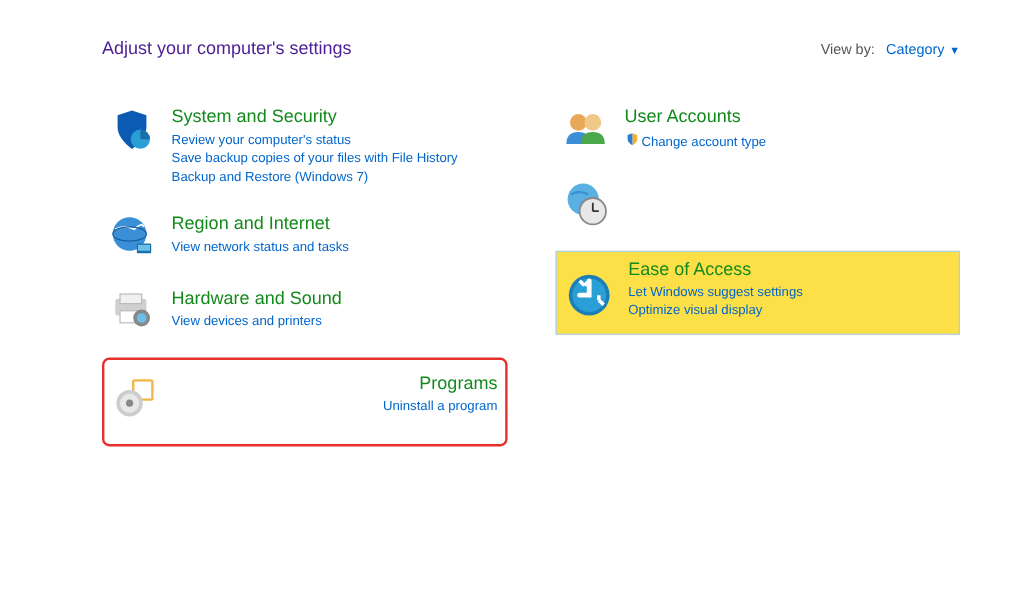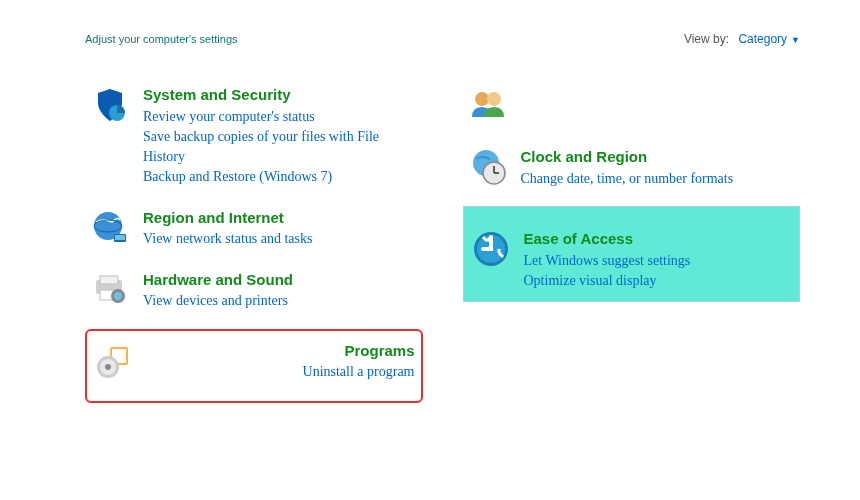--- a/index.html
+++ b/index.html
@@ -15,22 +15,22 @@
     .content {
       padding: 32px 60px 20px 85px;
     }
     .header-row {
       display: flex;
       justify-content: space-between;
       align-items: center;
       margin-bottom: 36px;
     }
     .page-title {
-      font-size: 11px;
-      color: #0f766e;
+      font-size: 15px;
+      color: #4c1d95;
       font-weight: 400;
     }
     .viewby {
       font-size: 12px;
       color: #555;
     }
     .viewby-value {
       color: #0066cc;
       cursor: pointer;
       margin-left: 6px;
@@ -54,48 +54,48 @@
       padding: 3px 4px;
     }
     .category.highlighted-red {
       border: 2px solid #e63030;
       border-radius: 6px;
       padding: 10px 6px 18px 6px;
       margin-top: 4px;
       text-align: right;
     }
     .category.highlighted-blue {
-      background: #5eead4;
+      background: #fde047;
       border: 1px solid #a8d1ee;
-      padding: 22px 6px 10px 6px;
+      padding: 5px 6px 10px 6px;
+      align-items: flex-end;
     }
     .icon-wrap {
       width: 42px;
       height: 42px;
       flex-shrink: 0;
       display: flex;
       align-items: flex-start;
       justify-content: center;
     }
     .cat-body { flex: 1; }
     .cat-title {
       color: #138a1c;
       font-size: 15px;
-      font-weight: 700;
+      font-weight: 400;
       cursor: pointer;
       line-height: 1.3;
       margin-bottom: 2px;
     }
     .cat-link {
       display: block;
       color: #0066cc;
-      font-size: 14px;
+      font-size: 11px;
       cursor: pointer;
       line-height: 1.45;
-      font-family: Liberation Serif, serif;
     }
     .mini-shield {
       display: inline-block;
       vertical-align: middle;
       margin-right: 2px;
     }
   </style>
 </head>
 <body>
 
@@ -184,37 +184,44 @@
 
       <div class="category">
         <div class="icon-wrap">
           <svg width="40" height="40" viewBox="0 0 40 40">
             <circle cx="14" cy="14" r="7" fill="#e8a858"></circle>
             <path d="M4 32 Q4 22 14 22 Q24 22 24 32 Z" fill="#3a8fd6"></path>
             <circle cx="26" cy="14" r="7" fill="#f0c888"></circle>
             <path d="M16 32 Q16 22 26 22 Q36 22 36 32 Z" fill="#4aa84a"></path>
           </svg>
         </div>
+        <div class="cat-body">
+          <div class="cat-title">User Accounts</div>
+          <span class="cat-link">
+            <span class="mini-shield">
+              <svg width="12" height="12" viewBox="0 0 12 12">
+                <path d="M6 1 L10 2.5 L10 6 C10 9 6 11 6 11 L6 1 Z" fill="#f0b030"></path>
+                <path d="M6 1 L2 2.5 L2 6 C2 9 6 11 6 11 L6 1 Z" fill="#2a7fd6"></path>
+              </svg>
+            </span><span>Change account type</span>
+          </span>
+        </div>
       </div>
 
 
       <div class="category">
         <div class="icon-wrap">
           <svg width="40" height="40" viewBox="0 0 40 40">
             <circle cx="18" cy="16" r="13" fill="#5ab0e0"></circle>
             <path d="M8 12 Q14 8 22 12" stroke="#3a8fd6" stroke-width="2" fill="none"></path>
             <circle cx="26" cy="26" r="11" fill="#e8e8e8" stroke="#888" stroke-width="1.5"></circle>
             <line x1="26" y1="26" x2="26" y2="19" stroke="#333" stroke-width="1.5"></line>
             <line x1="26" y1="26" x2="31" y2="26" stroke="#333" stroke-width="1.5"></line>
           </svg>
         </div>
-        <div class="cat-body">
-          <div class="cat-title">Clock and Region</div>
-          <span class="cat-link">Change date, time, or number formats</span>
-        </div>
       </div>
 
       <div class="category highlighted-blue">
         <div class="icon-wrap">
           <svg width="40" height="40" viewBox="0 0 40 40">
             <circle cx="20" cy="20" r="17" fill="#1a7fb8"></circle>
             <circle cx="20" cy="20" r="14" fill="#2a9fd6"></circle>
             <path d="M20 8 L20 20 L12 20" stroke="#fff" stroke-width="4" fill="none" stroke-linecap="round"></path>
             <path d="M16 12 L12 8 M16 12 L20 8" stroke="#fff" stroke-width="3" fill="none"></path>
             <path d="M28 24 L32 28 M28 24 L28 20" stroke="#fff" stroke-width="3" fill="none"></path>

